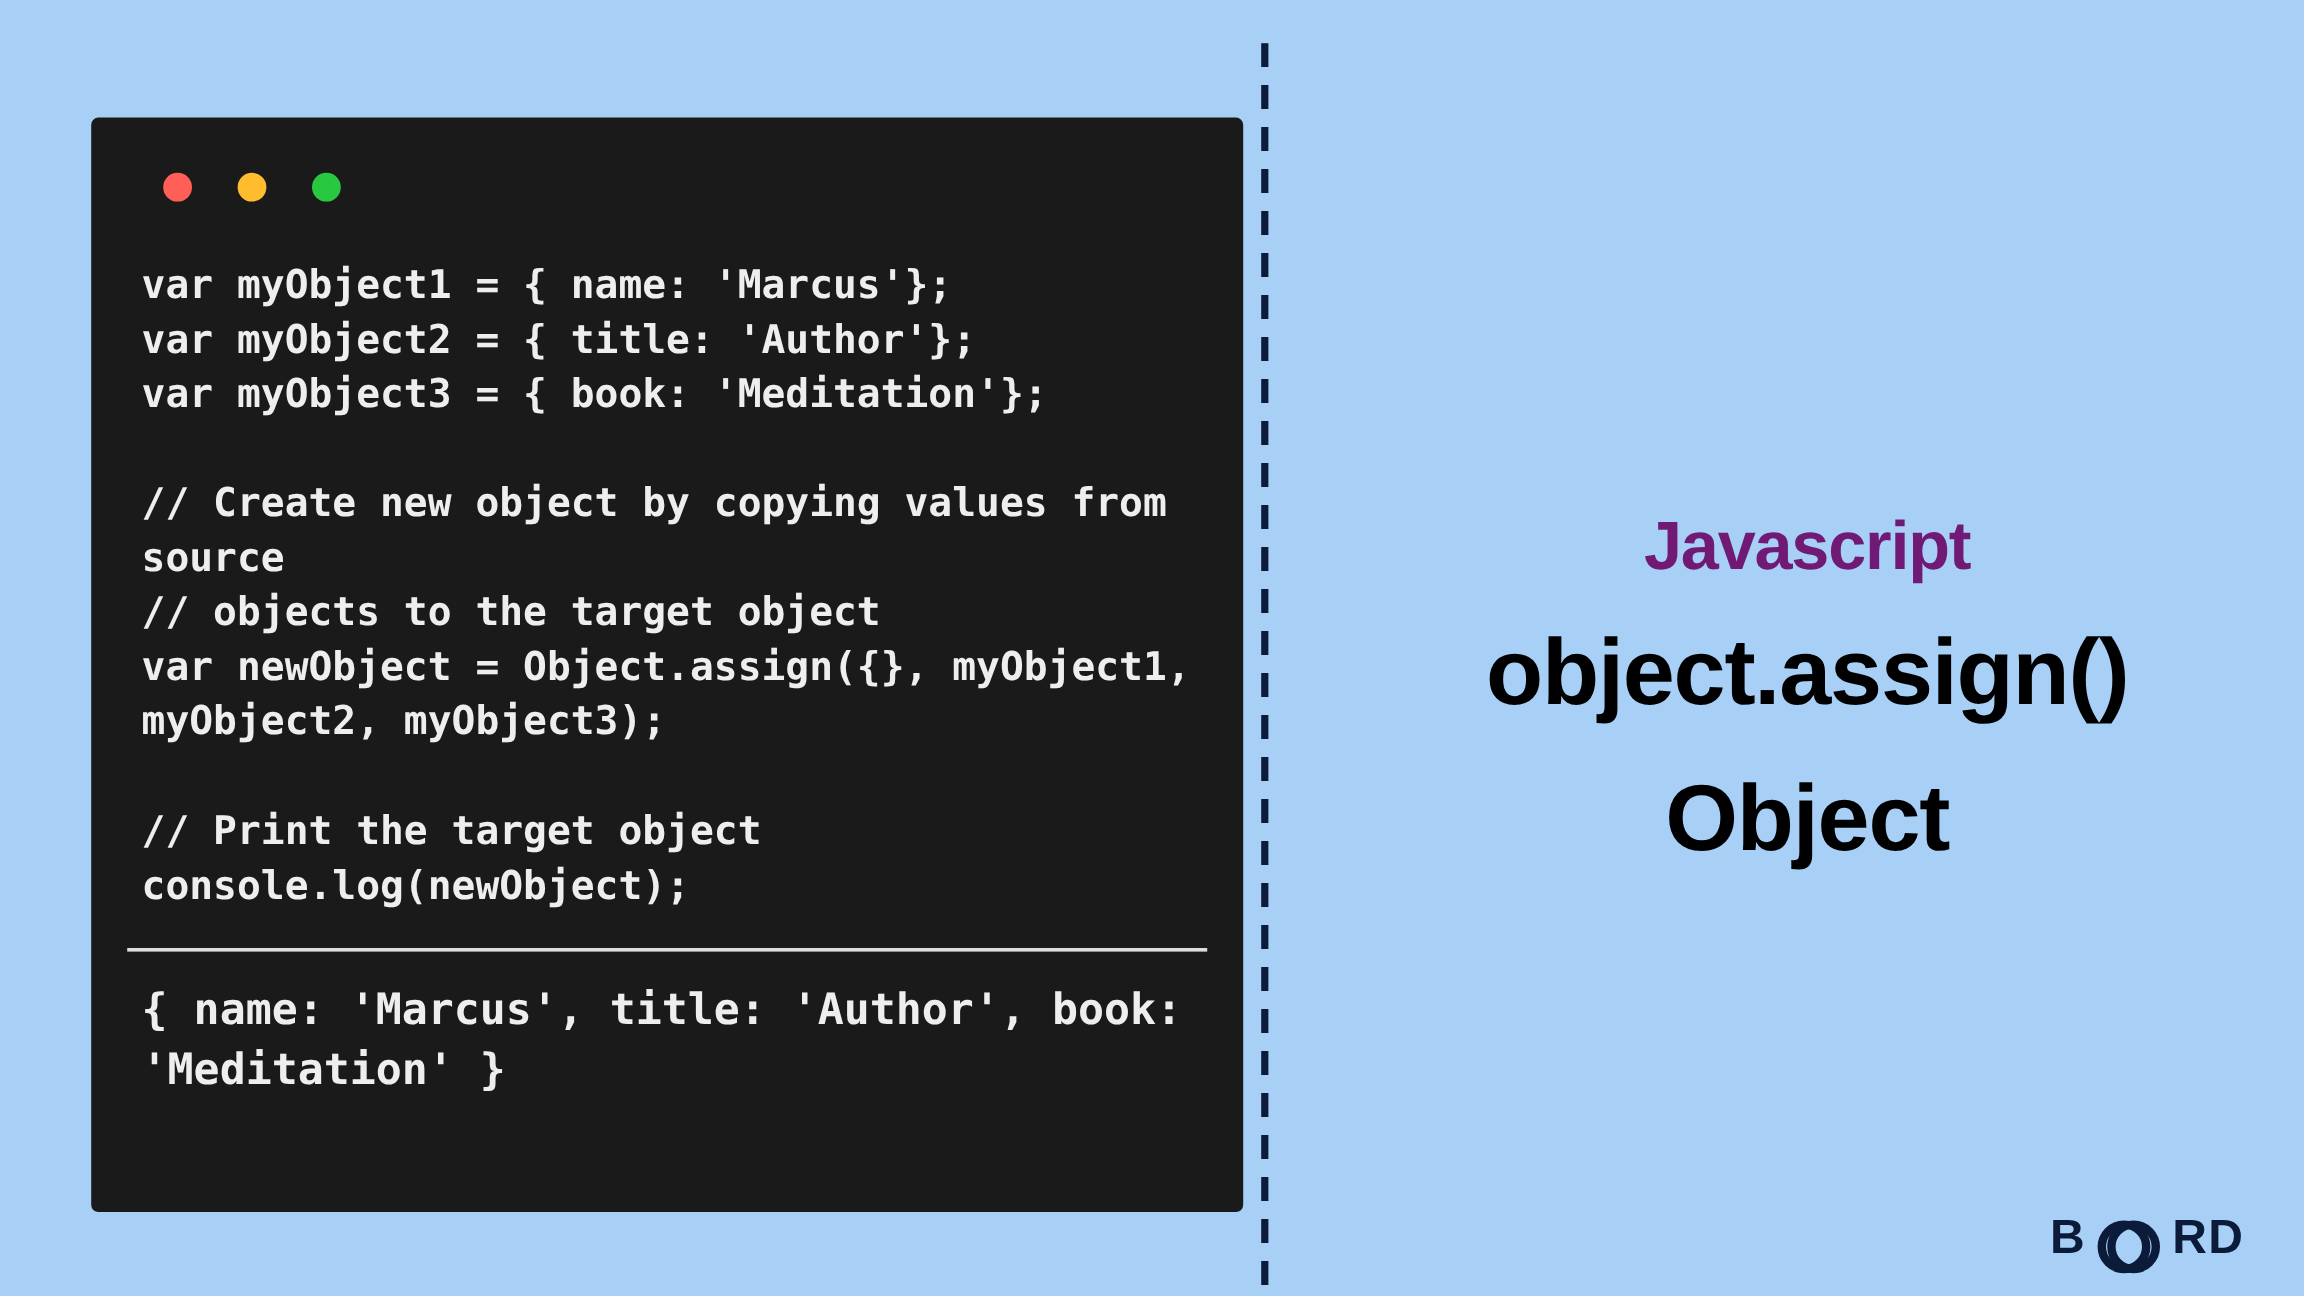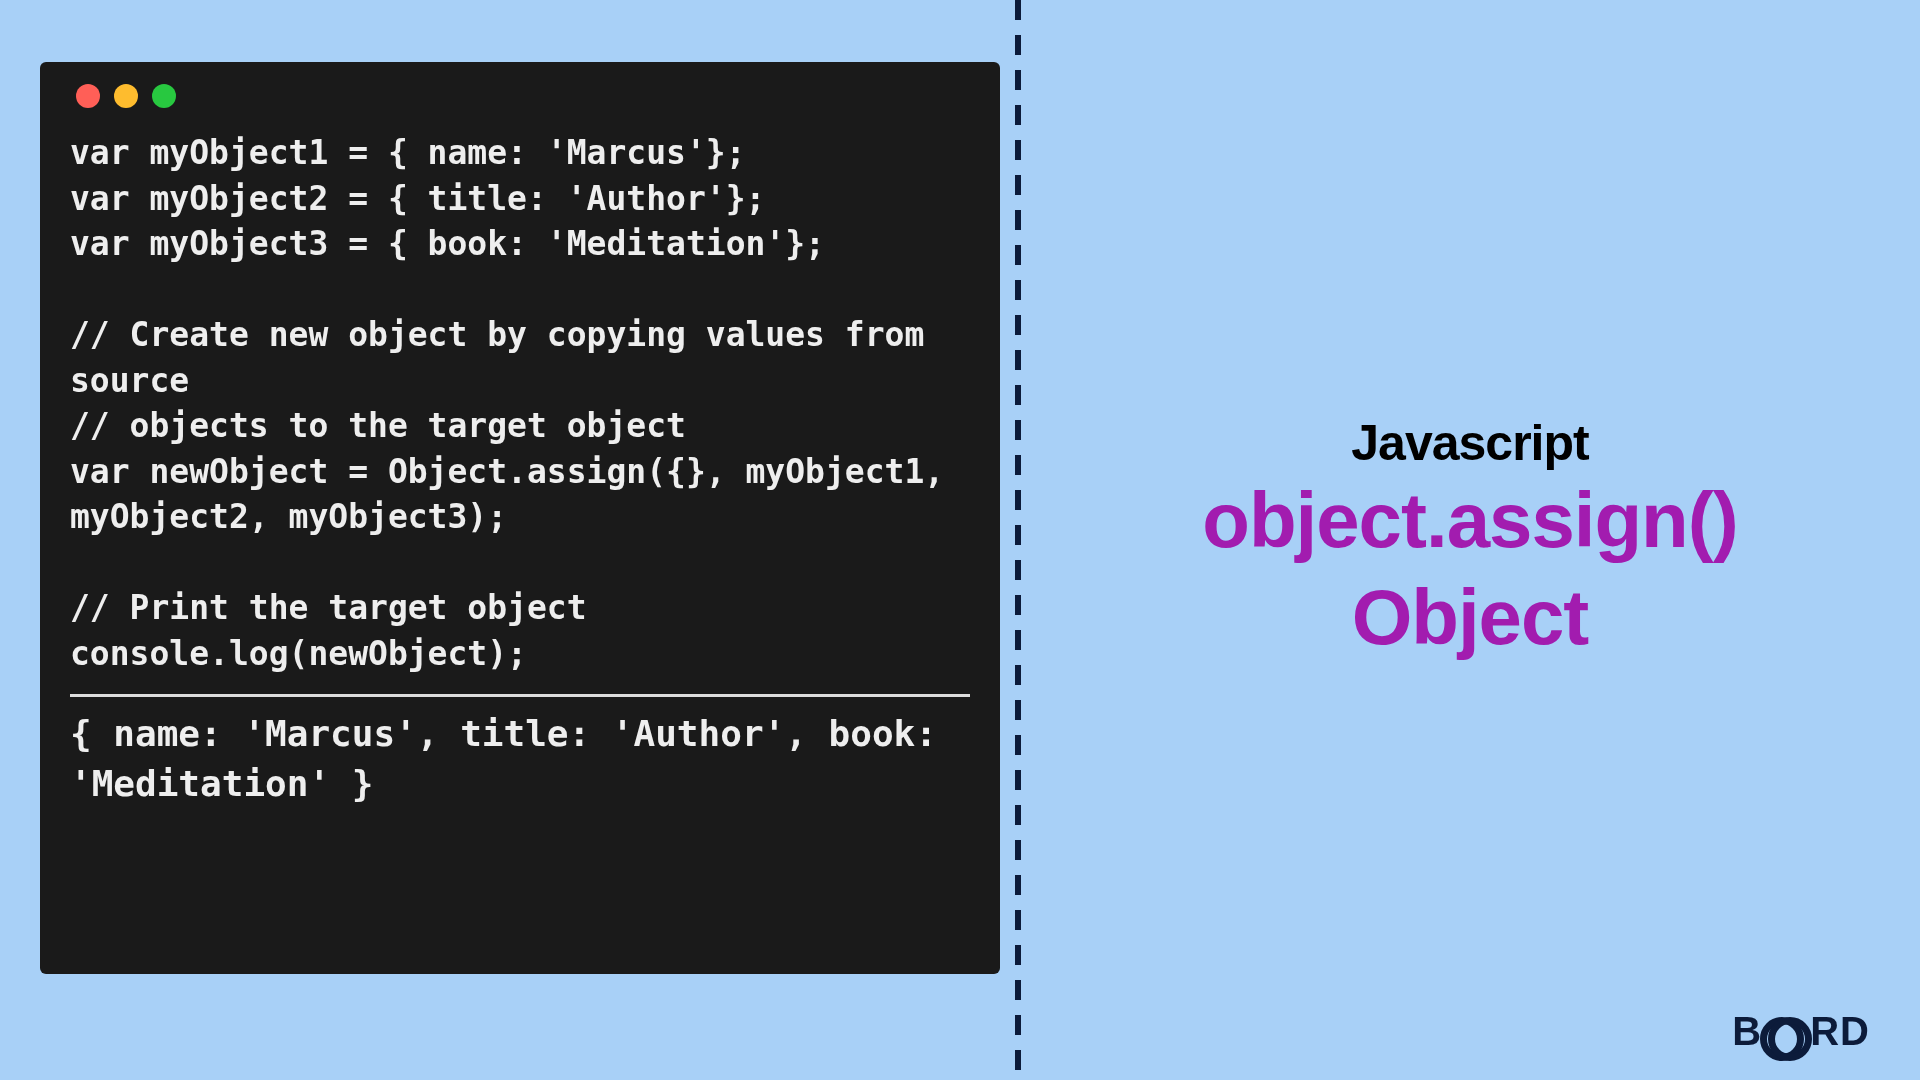--- a/index.html
+++ b/index.html
@@ -1,15 +1,15 @@
 <!DOCTYPE html>
 <html><head>
 <meta charset="utf-8">
 <style>
-  * { margin: 0; padding: 0; box-sizing: border-box; }
+  * { margin: 12px; padding: 0; box-sizing: border-box; }
   html, body { width: 1920px; height: 1080px; overflow: hidden; }
   body {
     background: #a8d0f7;
     font-family: -apple-system, BlinkMacSystemFont, "Segoe UI", Arial, sans-serif;
     position: relative;
   }
   .divider {
     position: absolute;
     top: 0;
     left: 1015px;
@@ -75,27 +75,27 @@
     left: 1030px;
     width: 880px;
     height: 100%;
     display: flex;
     flex-direction: column;
     align-items: center;
     justify-content: center;
     gap: 0px;
   }
   .title-yellow {
-    color: #000000;
+    color: #701a75;
     font-weight: 800;
-    font-size: 50px;
+    font-size: 57px;
     letter-spacing: -1px;
   }
   .title-dark {
-    color: #a21caf;
+    color: #000000;
     font-weight: 800;
     font-size: 78px;
     letter-spacing: -1px;
     text-align: center;
     line-height: 1.25;
   }
   .logo {
     position: absolute;
     right: 50px;
     bottom: 26px;

